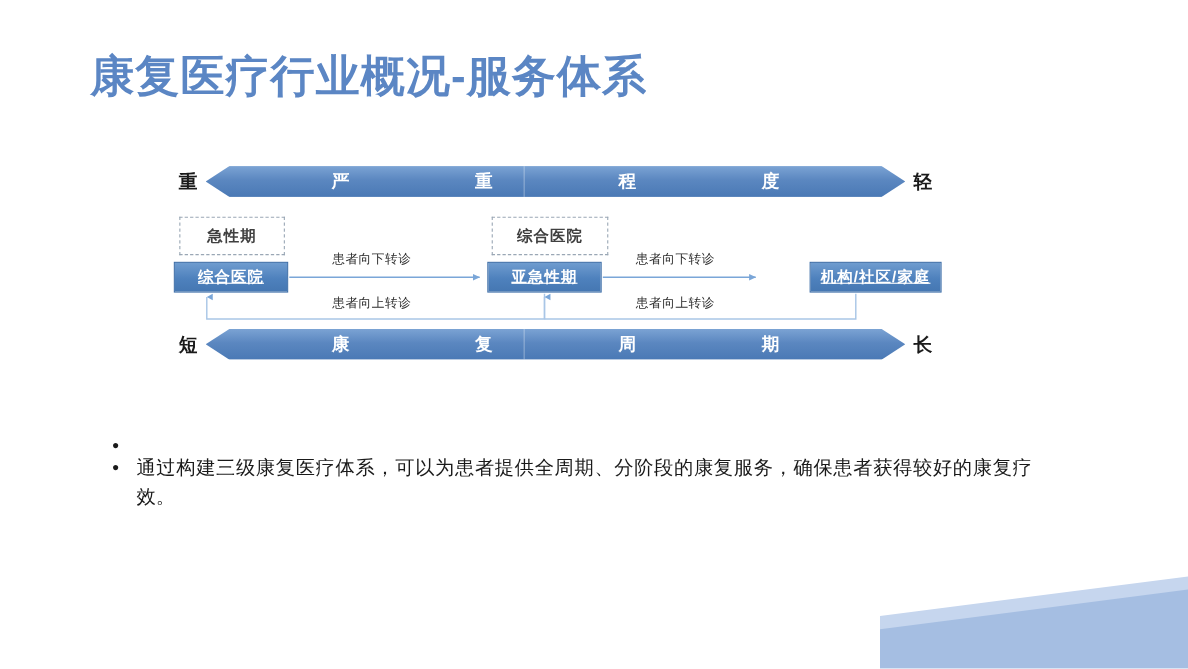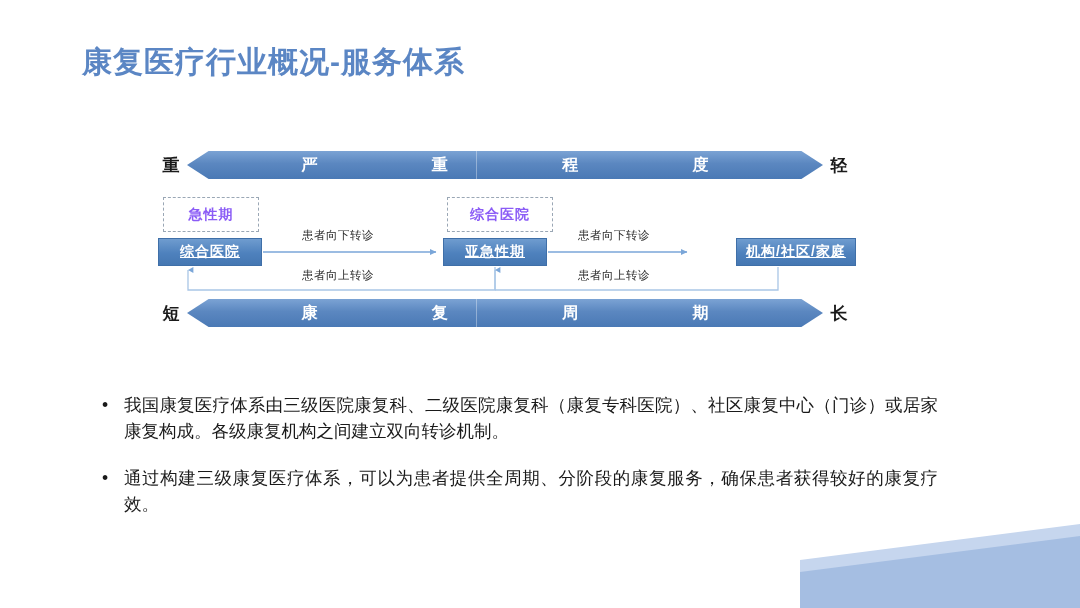--- a/index.html
+++ b/index.html
@@ -13,21 +13,21 @@
     position: relative;
     overflow: hidden;
     font-family: "Liberation Sans", "DejaVu Sans", sans-serif;
   }
 
   
   #slide-title {
     position: absolute;
     left: 82px;
     top: 42px;
-    font-size: 30px;
+    font-size: 40px;
     font-weight: bold;
     color: #5b86c4;
     letter-spacing: 1px;
     white-space: nowrap;
   }
 
   
   #diagram {
     position: absolute;
     left: 0;
@@ -92,21 +92,21 @@
   .phase-box {
     position: absolute;
     height: 33px;
     border: 1px dashed #9aa7b5;
     background: #ffffff;
     display: flex;
     align-items: center;
     justify-content: center;
     font-size: 14px;
     font-weight: bold;
-    color: #8b5cf6;
+    color: #404040;
     letter-spacing: 1px;
     text-align: center;
   }
   #phase-0 { left: 163px; top: 197px; width: 94px; }
   #phase-1 { left: 447px; top: 197px; width: 104px; }
   #phase-2 { left: 735px; top: 197px; width: 84px; }
 
   
   .inst-box {
     position: absolute;
@@ -249,21 +249,20 @@
 
   <div class="ref-label" id="ref-down-0">患者向下转诊</div>
   <div class="ref-label" id="ref-up-0">患者向上转诊</div>
   <div class="ref-label" id="ref-down-1">患者向下转诊</div>
   <div class="ref-label" id="ref-up-1">患者向上转诊</div>
 </div>
 
 <div id="bullets">
   <div class="bullet">
     <span class="dot">•</span>
-    <span>我国康复医疗体系由三级医院康复科、二级医院康复科（康复专科医院）、社区康复中心（门诊）或居家康复构成。各级康复机构之间建立双向转诊机制。</span>
   </div>
   <div class="bullet">
     <span class="dot">•</span>
     <span>通过构建三级康复医疗体系，可以为患者提供全周期、分阶段的康复服务，确保患者获得较好的康复疗效。</span>
   </div>
 </div>
 
 <svg id="corner-deco" viewBox="0 0 280 100" preserveAspectRatio="none">
   <polygon points="0,52 280,16 280,40 0,72" fill="#c6d6ee"></polygon>
   <polygon points="0,64 280,28 280,100 0,100" fill="#a5bee2"></polygon>

